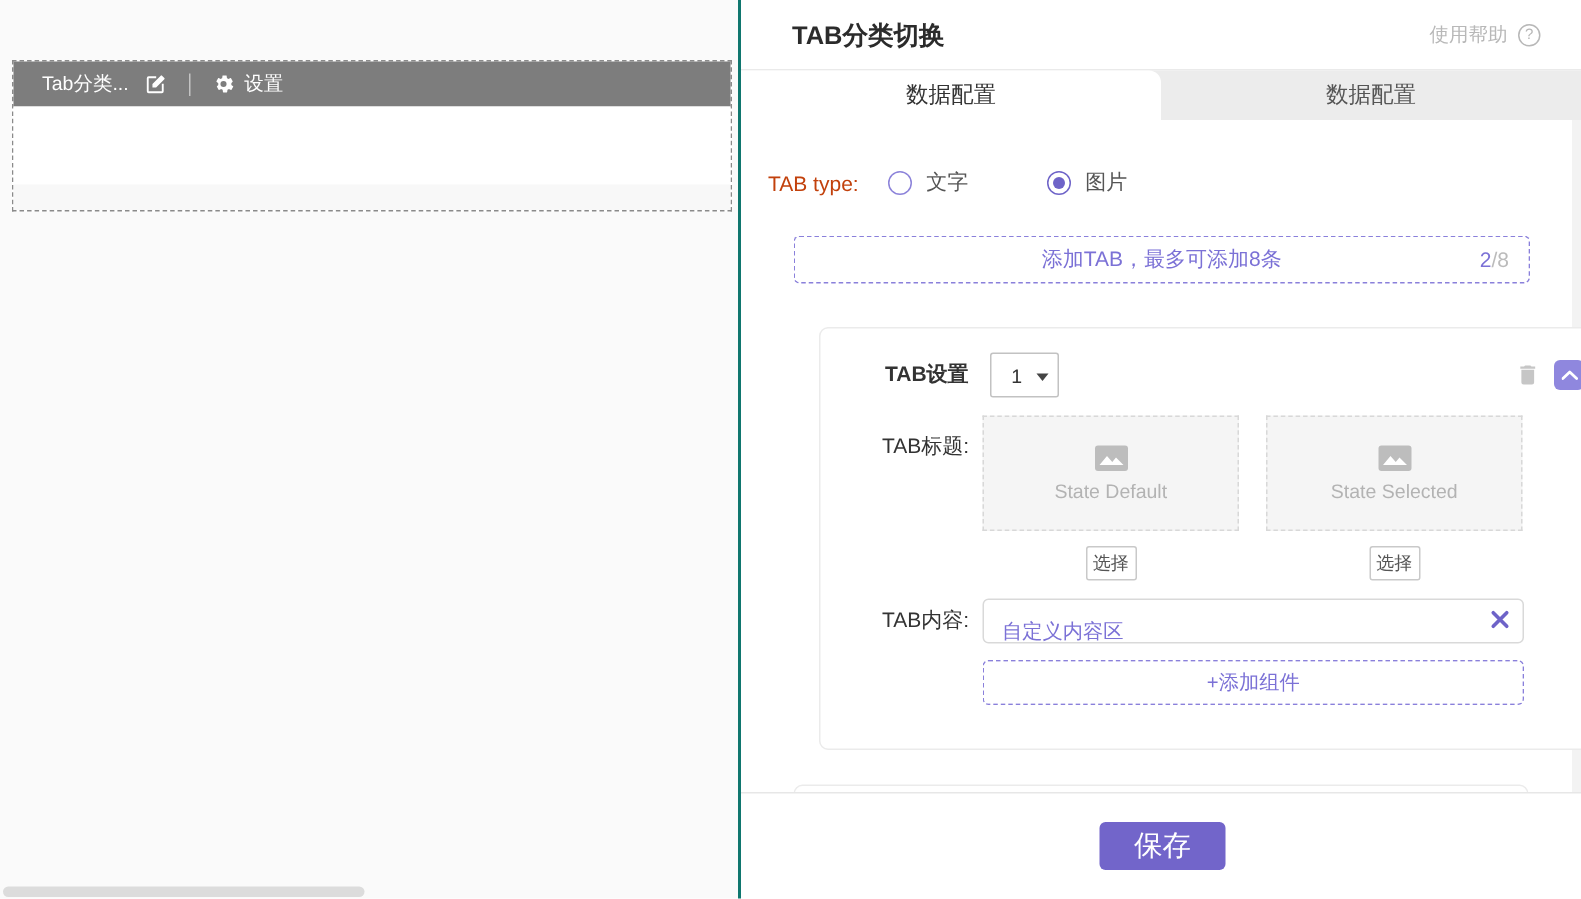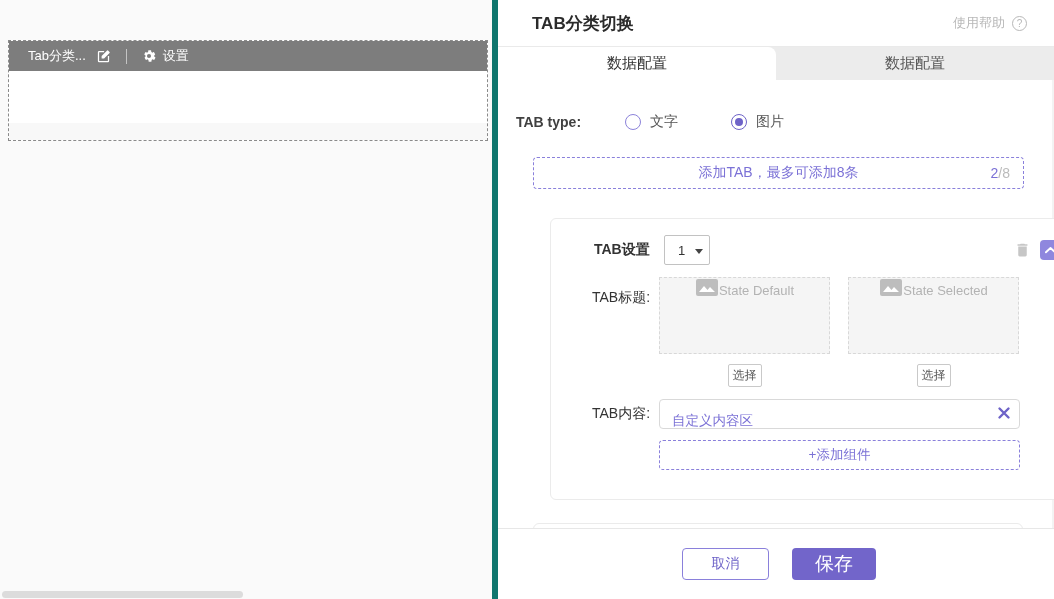--- a/index.html
+++ b/index.html
@@ -16,38 +16,38 @@
   .comp-edit { margin-left:10px; }
   .comp-divider { width:1px; height:15px; background:rgba(255,255,255,.55); margin:0 15px; }
   .comp-settings-label { color:#fff; font-size:13px; margin-left:7px; }
   .comp-body { flex:1; background:#fff; }
   .comp-footer { height:17px; background:#f8f8f8; }
   .h-scrollbar { position:absolute; left:2px; top:591px; width:241px; height:7px;
     background:#dcdcdc; border-radius:4px; }
 
   
   .panel { position:absolute; left:492px; top:0; width:562px; height:599px; background:#fff;
-    border-left:6px solid #0f766e; }
+    border-left:2px solid #0f766e; }
   .panel-header { height:47px; display:flex; align-items:center; justify-content:space-between;
     padding:0 27px 0 34px; border-bottom:1px solid #eaeaea; }
   .panel-title { font-size:17px; font-weight:bold; color:#2b2b2b; }
   .help-wrap { display:flex; align-items:center; color:#b8b8b8; font-size:13px;margin-left:34px; }
   .help-icon { width:15px; height:15px; border:1px solid #b8b8b8; border-radius:50%; display:inline-flex;
     align-items:center; justify-content:center; font-size:10px; margin-left:7px; color:#b8b8b8; }
 
   .tabbar { height:33px; display:flex; background:#ececec; }
   .tab { width:50%; display:flex; align-items:center; justify-content:center; font-size:15px; color:#555;
     cursor:pointer; }
   .tab.active { background:#fff; color:#333; border-top-right-radius:8px; }
 
   .content { position:absolute; left:0; top:80px; width:562px; height:448px; background:#fff; }
   .scroll-track { position:absolute; right:0; top:0; width:8px; height:448px; background:#f3f3f3; }
 
   .type-row { position:absolute; left:18px; top:33px; display:flex; align-items:center; }
-  .type-label { color:#404040; margin-right:44px;font-weight:bold; }
+  .type-label { color:#c2410c; margin-right:20px; }
   .radio-group { display:flex; align-items:center; cursor:pointer; }
   .radio { width:16px; height:16px; border:1px solid #8c83da; border-radius:50%; display:inline-flex;
     align-items:center; justify-content:center; background:#fff; }
   .radio.selected { border-color:#6e63c8; }
   .radio.selected::after { content:""; width:8px; height:8px; border-radius:50%; background:#6e63c8; }
   .radio-label { margin-left:9px; color:#555; }
   .radio-group + .radio-group { margin-left:53px; }
 
   .add-tab-btn { position:absolute; left:35px; top:77px; width:491px; height:32px;
     border:1px dashed #8a80db; border-radius:4px; background:#fff; display:flex; align-items:center;
@@ -71,21 +71,21 @@
   .collapse-btn { width:20px; height:20px; background:#8f87de; border-radius:4px; margin-left:9px;
     display:inline-flex; align-items:center; justify-content:center; cursor:pointer; }
 
   .card-row { display:flex; padding-left:41px; }
   .row-title { margin-top:12px; }
   .field-label { width:67px; color:#333; font-size:14px; flex:none; }
   .row-title .field-label { padding-top:12px; }
   .uploads { display:flex; gap:18px; }
   .upload-col { display:flex; flex-direction:column; align-items:center; }
   .upload-box { width:171px; height:77px; background:#f5f5f5; border:1px dashed #d8d8d8;
-    display:flex; flex-direction:row; justify-content:center; cursor:pointer; }
+    display:flex; flex-direction:column; align-items:center; justify-content:center; cursor:pointer; }
   .upload-text { color:#b3b3b3; font-size:13px; margin-top:5px; }
   .pick-btn { margin-top:10px; width:34px; height:23px; border:1px solid #c9c9c9; border-radius:2px;
     background:#fff; display:flex; align-items:center; justify-content:center; font-size:12px; color:#555;
     cursor:pointer; }
 
   .row-content { margin-top:12px; align-items:center; }
   .row-content .field-label { padding-top:0; }
   .content-input-wrap { position:relative; width:361px; height:30px; }
   .content-input { width:361px; height:30px; border:1px solid #d9d9d9; border-radius:4px;
     padding:13px 30px 0 12px; font-size:13.5px; color:#7b71d6; background:#fff; outline:none;
@@ -229,16 +229,15 @@
         </span>
       </div>
 
       <div class="add-comp-btn">+添加组件</div>
     </div>
 
     <div class="card2-sliver"></div>
   </div>
 
   <div class="panel-footer">
-    <div class="btn-cancel">取消</div>
     <div class="btn-save">保存</div>
   </div>
 </div>
 
 </body></html>

